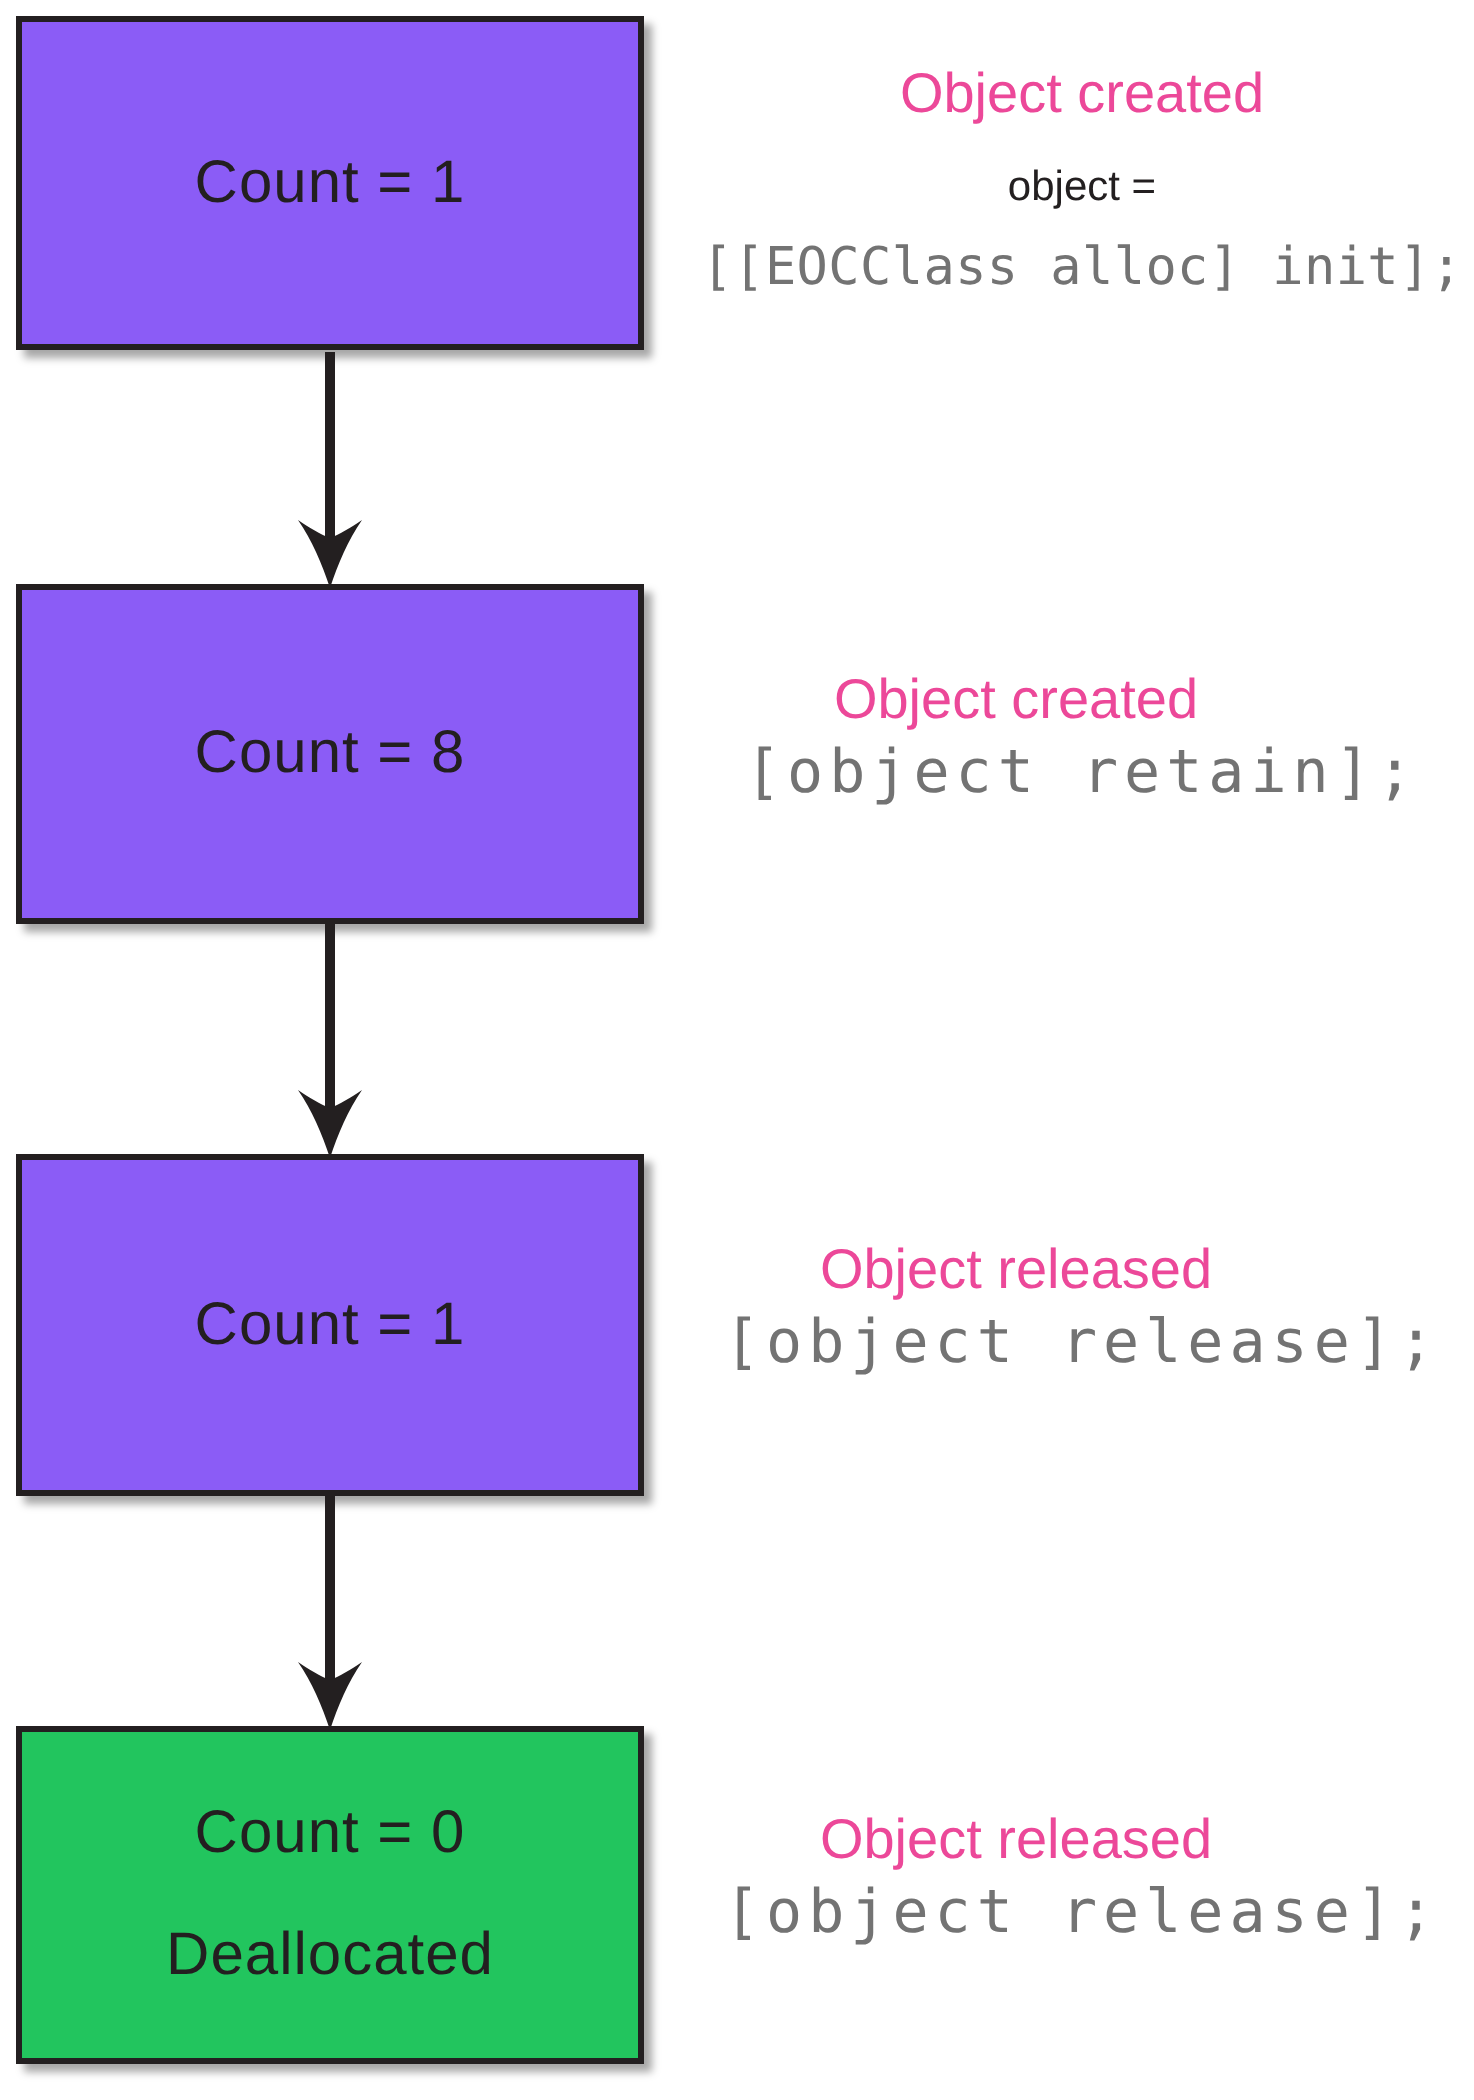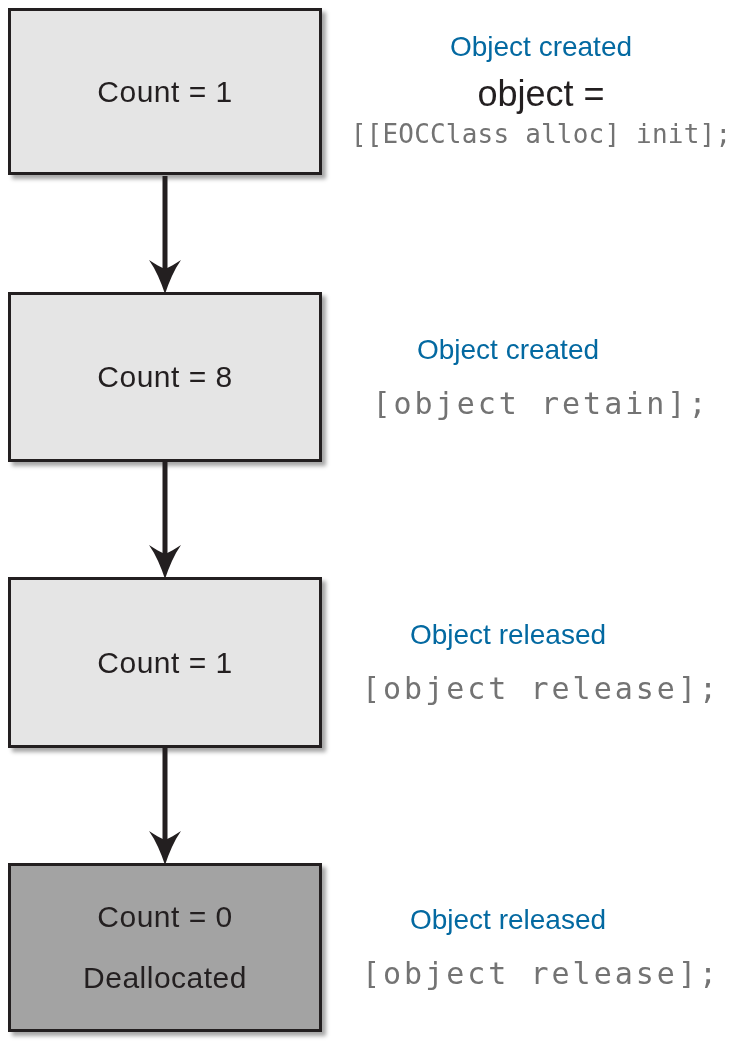--- a/index.html
+++ b/index.html
@@ -10,30 +10,30 @@
     background: #ffffff;
     overflow: hidden;
     font-family: "Liberation Sans", sans-serif;
     color: #231f20;
   }
   .box {
     position: absolute;
     left: 8px;
     width: 314px;
     box-sizing: border-box;
-    background: #e5e5e5;
+    background: #8b5cf6;
     border: 3px solid #231f20;
     box-shadow: 4px 4px 4px rgba(0,0,0,0.35);
     display: flex;
     flex-direction: column;
     align-items: center;
     justify-content: center;
     gap: 27px;
   }
-  .box.final { background: #a3a3a3; }
+  .box.final { background: #22c55e; }
   .box-line {
     font-size: 30px;
     line-height: 34px;
     letter-spacing: 0.5px;
     color: #231f20;
     white-space: nowrap;
   }
   .arrow {
     position: absolute;
     left: 145px;
@@ -42,47 +42,46 @@
   }
   .note {
     position: absolute;
     left: 345px;
     width: 392px;
     text-align: center;
   }
   .note-title {
     font-size: 28px;
     line-height: 34px;
-    color: #0369a1;
+    color: #ec4899;
     white-space: nowrap;
   }
   .note-title.shift { transform: translateX(-33px); }
   .note-sub {
-    font-size: 36px;
+    font-size: 21px;
     line-height: 34px;
     margin-top: 13px;
     color: #231f20;
     white-space: nowrap;
   }
   .code {
     font-family: "DejaVu Sans Mono", monospace;
     color: #737373;
     white-space: nowrap;
   }
   .code-sm {
     font-size: 26px;
     line-height: 36px;
     letter-spacing: 0.2px;
     margin-top: 5px;
   }
   .code-lg {
     font-size: 30px;
     line-height: 40px;
     letter-spacing: 3px;
-    margin-top: 17px;
   }
 </style>
 </head>
 <body>
 
 <div class="canvas">
 
   <div class="box" style="top:8px; height:167px;">
     <div class="box-line">Count = 1</div>
   </div>

